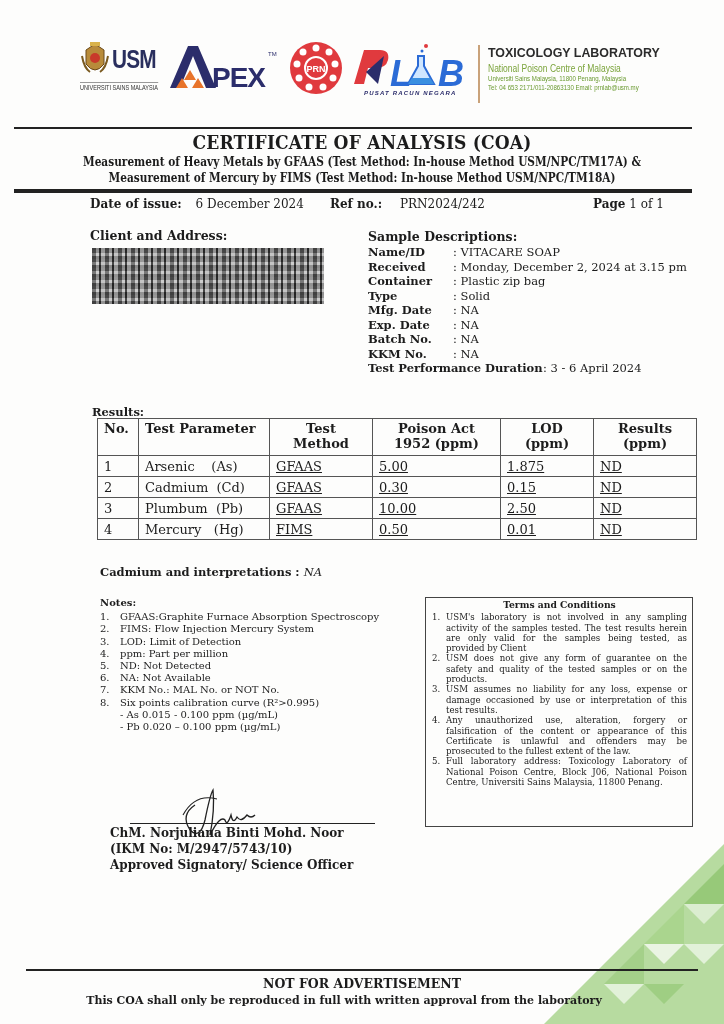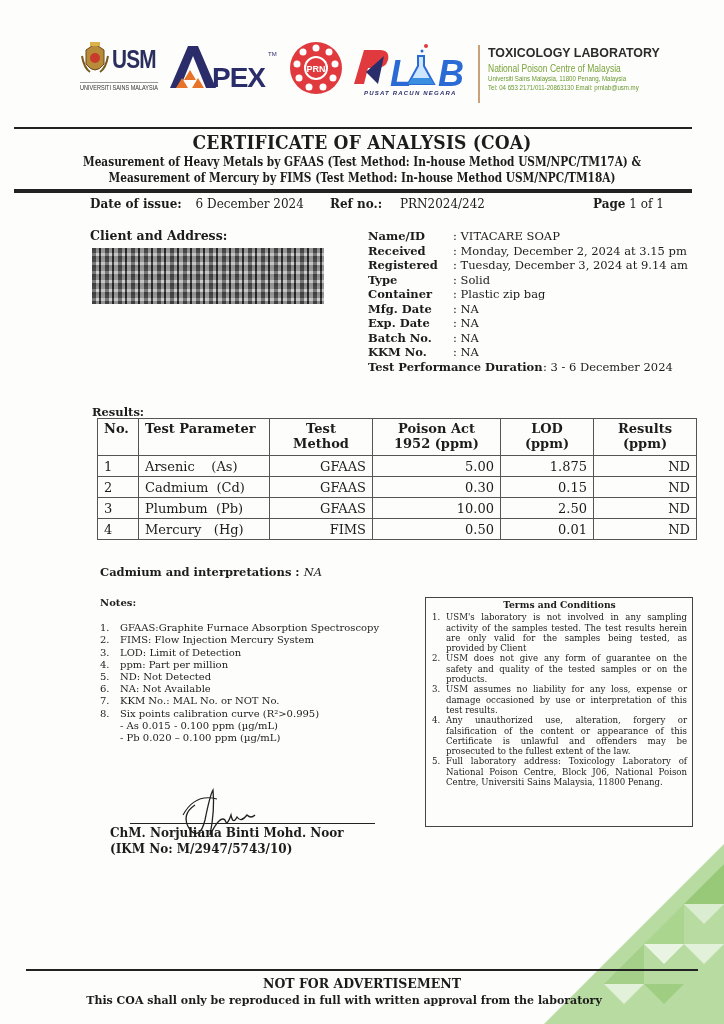--- a/index.html
+++ b/index.html
@@ -32,25 +32,25 @@
     background-color:#9a9a9a; filter:contrast(1.1); }
   .desc { left:368px; top:229px; font-size:11.5px; }
   .desc-row { display:flex; height:14.5px; line-height:14.5px; white-space:nowrap; }
   .desc-row .k { width:85px; font-weight:bold; }
   .desc-row .v { }
   .results-h { left:92px; top:405px; font-size:11.5px; font-weight:bold; }
   table.res { position:absolute; left:97px; top:418px; width:600px; border-collapse:collapse; font-size:13px; }
   table.res th, table.res td { border:1px solid #555; padding:2px 6px; }
   table.res th { font-weight:bold; vertical-align:top; height:32px; }
   table.res td { height:16px; }
-  table.res .c { text-align:right; }
+  table.res .c { text-align:left;text-decoration:underline; }
   .opinions { left:100px; top:565px; font-size:11.5px; font-weight:bold; }
   .opinions i { font-weight:normal; }
   .notes { left:100px; top:597px; font-size:10px; line-height:12.2px; }
-  .notes .nh { font-weight:bold; margin-bottom:13px; }
+  .notes .nh { font-weight:bold; margin-bottom:2px; }
   .notes .n { display:flex; white-space:nowrap; }
   .notes .n .num { width:20px; }
   .notes .sub { padding-left:20px; white-space:nowrap; }
   .terms { left:425px; top:597px; width:268px; height:230px; border:1px solid #444; font-size:8.6px; line-height:10.3px; box-sizing:border-box; padding:2px 5px 2px 6px; }
   .terms .th { text-align:center; font-weight:bold; font-size:9.2px; margin-bottom:2px; }
   .terms .t { display:flex; text-align:justify; }
   .terms .t .num { width:14px; flex:none; }
   .sig-line { left:130px; top:823px; width:245px; height:1px; background:#222; }
   .sig-block { left:110px; top:825px; width:285px; font-weight:bold; font-size:12px; line-height:16px; }
   .footer-rule { left:26px; top:969px; width:672px; height:2px; background:#222; }
@@ -139,59 +139,56 @@
 </div>
 <div class="abs meta" style="left:593px;">
   <span class="lbl">Page</span>
   <span>1 of 1</span>
 </div>
 
 <div class="abs section-h" style="left:90px; top:228px;">Client and Address:</div>
 <div class="abs redacted"></div>
 
 <div class="abs desc">
+  <div class="section-h" style="margin-bottom:1px;">Sample Descriptions:</div>
   <div class="desc-row">
       <span class="k">Name/ID</span>
       <span class="v">: VITACARE SOAP</span>
     </div>
   <div class="desc-row">
       <span class="k">Received</span>
       <span class="v">: Monday, December 2, 2024 at 3.15 pm</span>
     </div>
   <div class="desc-row">
-      <span class="k">Registered</span>
-      <span class="v">: Tuesday, December 3, 2024 at 9.14 am</span>
+      <span class="k">Container</span>
+      <span class="v">: Plastic zip bag</span>
     </div>
   <div class="desc-row">
       <span class="k">Type</span>
       <span class="v">: Solid</span>
     </div>
   <div class="desc-row">
-      <span class="k">Container</span>
-      <span class="v">: Plastic zip bag</span>
-    </div>
-  <div class="desc-row">
       <span class="k">Mfg. Date</span>
       <span class="v">: NA</span>
     </div>
   <div class="desc-row">
       <span class="k">Exp. Date</span>
       <span class="v">: NA</span>
     </div>
   <div class="desc-row">
       <span class="k">Batch No.</span>
       <span class="v">: NA</span>
     </div>
   <div class="desc-row">
       <span class="k">KKM No.</span>
       <span class="v">: NA</span>
     </div>
   <div class="desc-row">
       <span class="k" style="width:175px;">Test Performance Duration</span>
-      <span class="v">: 3 - 6 December 2024</span>
+      <span class="v">: 3 - 6 April 2024</span>
     </div>
 </div>
 
 <div class="abs results-h">Results:</div>
 <table class="res">
   <thead>
     <tr>
       <th style="width:28px; text-align:left;">No.</th>
       <th style="width:118px; text-align:left;border-radius:17px;">Test Parameter</th>
       <th style="width:90px;">Test Method</th>
@@ -304,20 +301,21 @@
 </div>
 
 <svg class="abs" style="left:175px; top:785px;" width="90" height="60" viewBox="0 0 90 60">
   <path d="M20 20 Q5 30 15 45 Q25 55 30 35 Q35 10 38 5 Q40 25 35 50 Q45 30 50 35 Q52 42 56 30 Q58 40 62 32 Q66 38 72 30 Q76 34 80 30" fill="none" stroke="#222" stroke-width="1.3"></path>
   <path d="M8 30 Q20 8 42 14" fill="none" stroke="#222" stroke-width="1.1"></path>
 </svg>
 <div class="abs sig-line"></div>
 <div class="abs sig-block">
   <div>ChM. Norjuliana Binti Mohd. Noor</div>
   <div>(IKM No: M/2947/5743/10)</div>
+  <div>Approved Signatory/ Science Officer</div>
 </div>
 
 <svg class="abs corner" viewBox="0 0 180 180">
   <polygon points="180,0 180,180 0,180" fill="#b7dba0"></polygon>
   <polygon points="180,20 140,60 180,60" fill="#8fc46f" opacity="0.8"></polygon>
   <polygon points="140,60 100,100 140,100" fill="#a6d38a" opacity="0.8"></polygon>
   <polygon points="100,100 140,100 120,120" fill="#ffffff" opacity="0.7"></polygon>
   <polygon points="140,100 180,100 160,120" fill="#ffffff" opacity="0.6"></polygon>
   <polygon points="60,140 100,140 80,160" fill="#ffffff" opacity="0.6"></polygon>
   <polygon points="100,140 140,140 120,160" fill="#8fc46f" opacity="0.6"></polygon>

